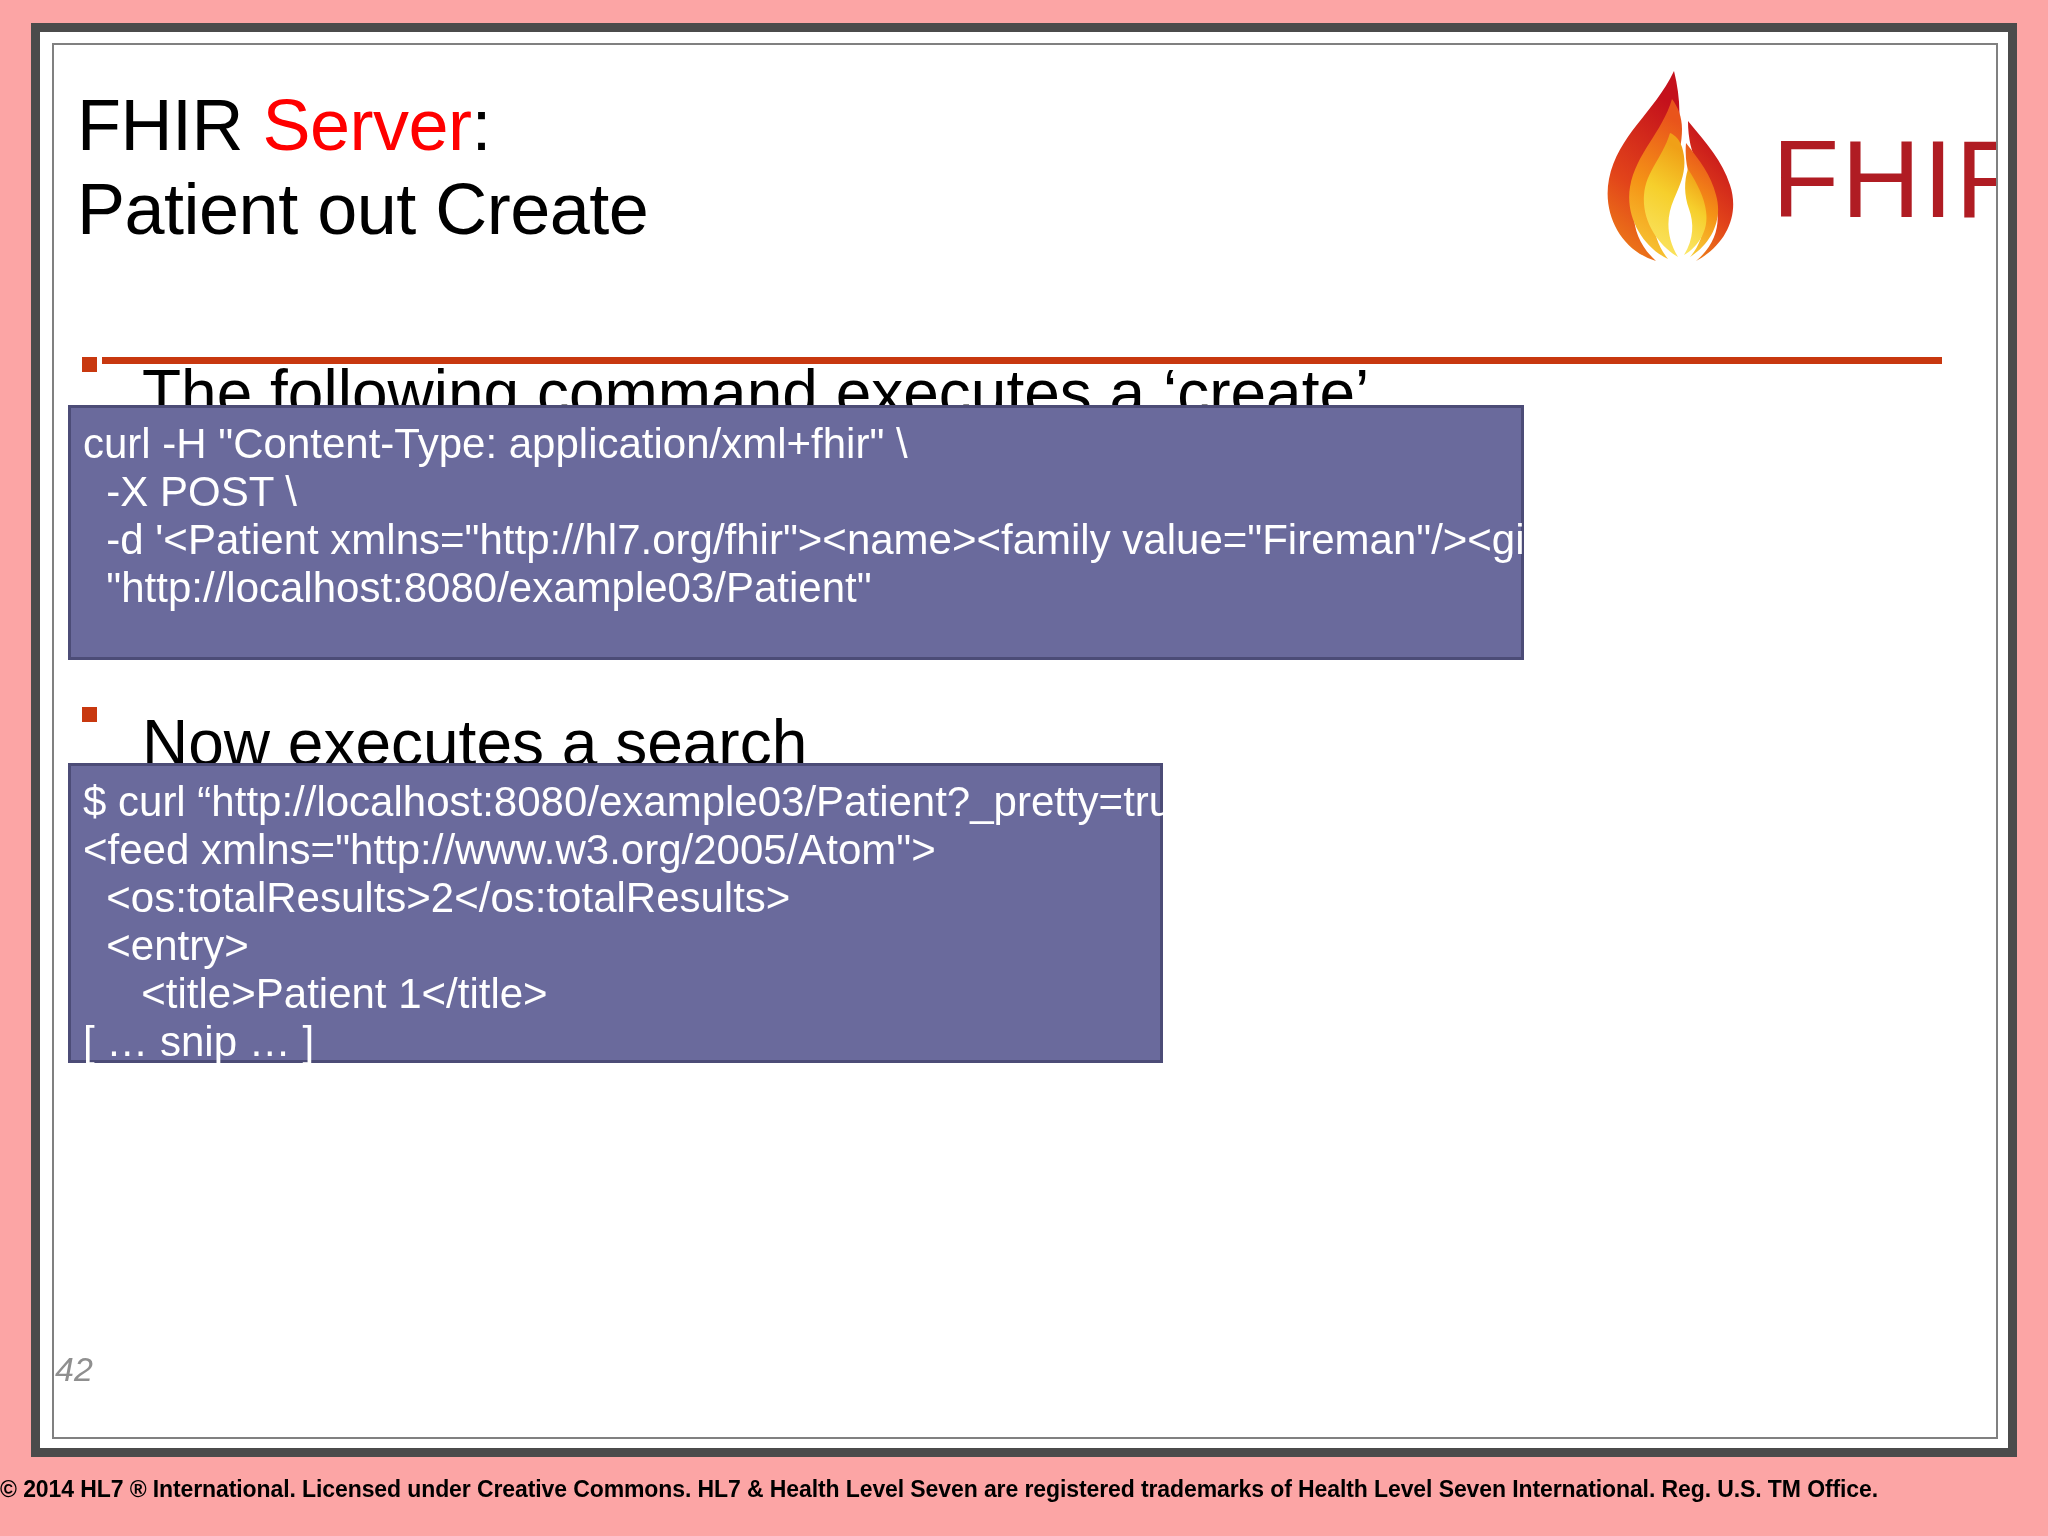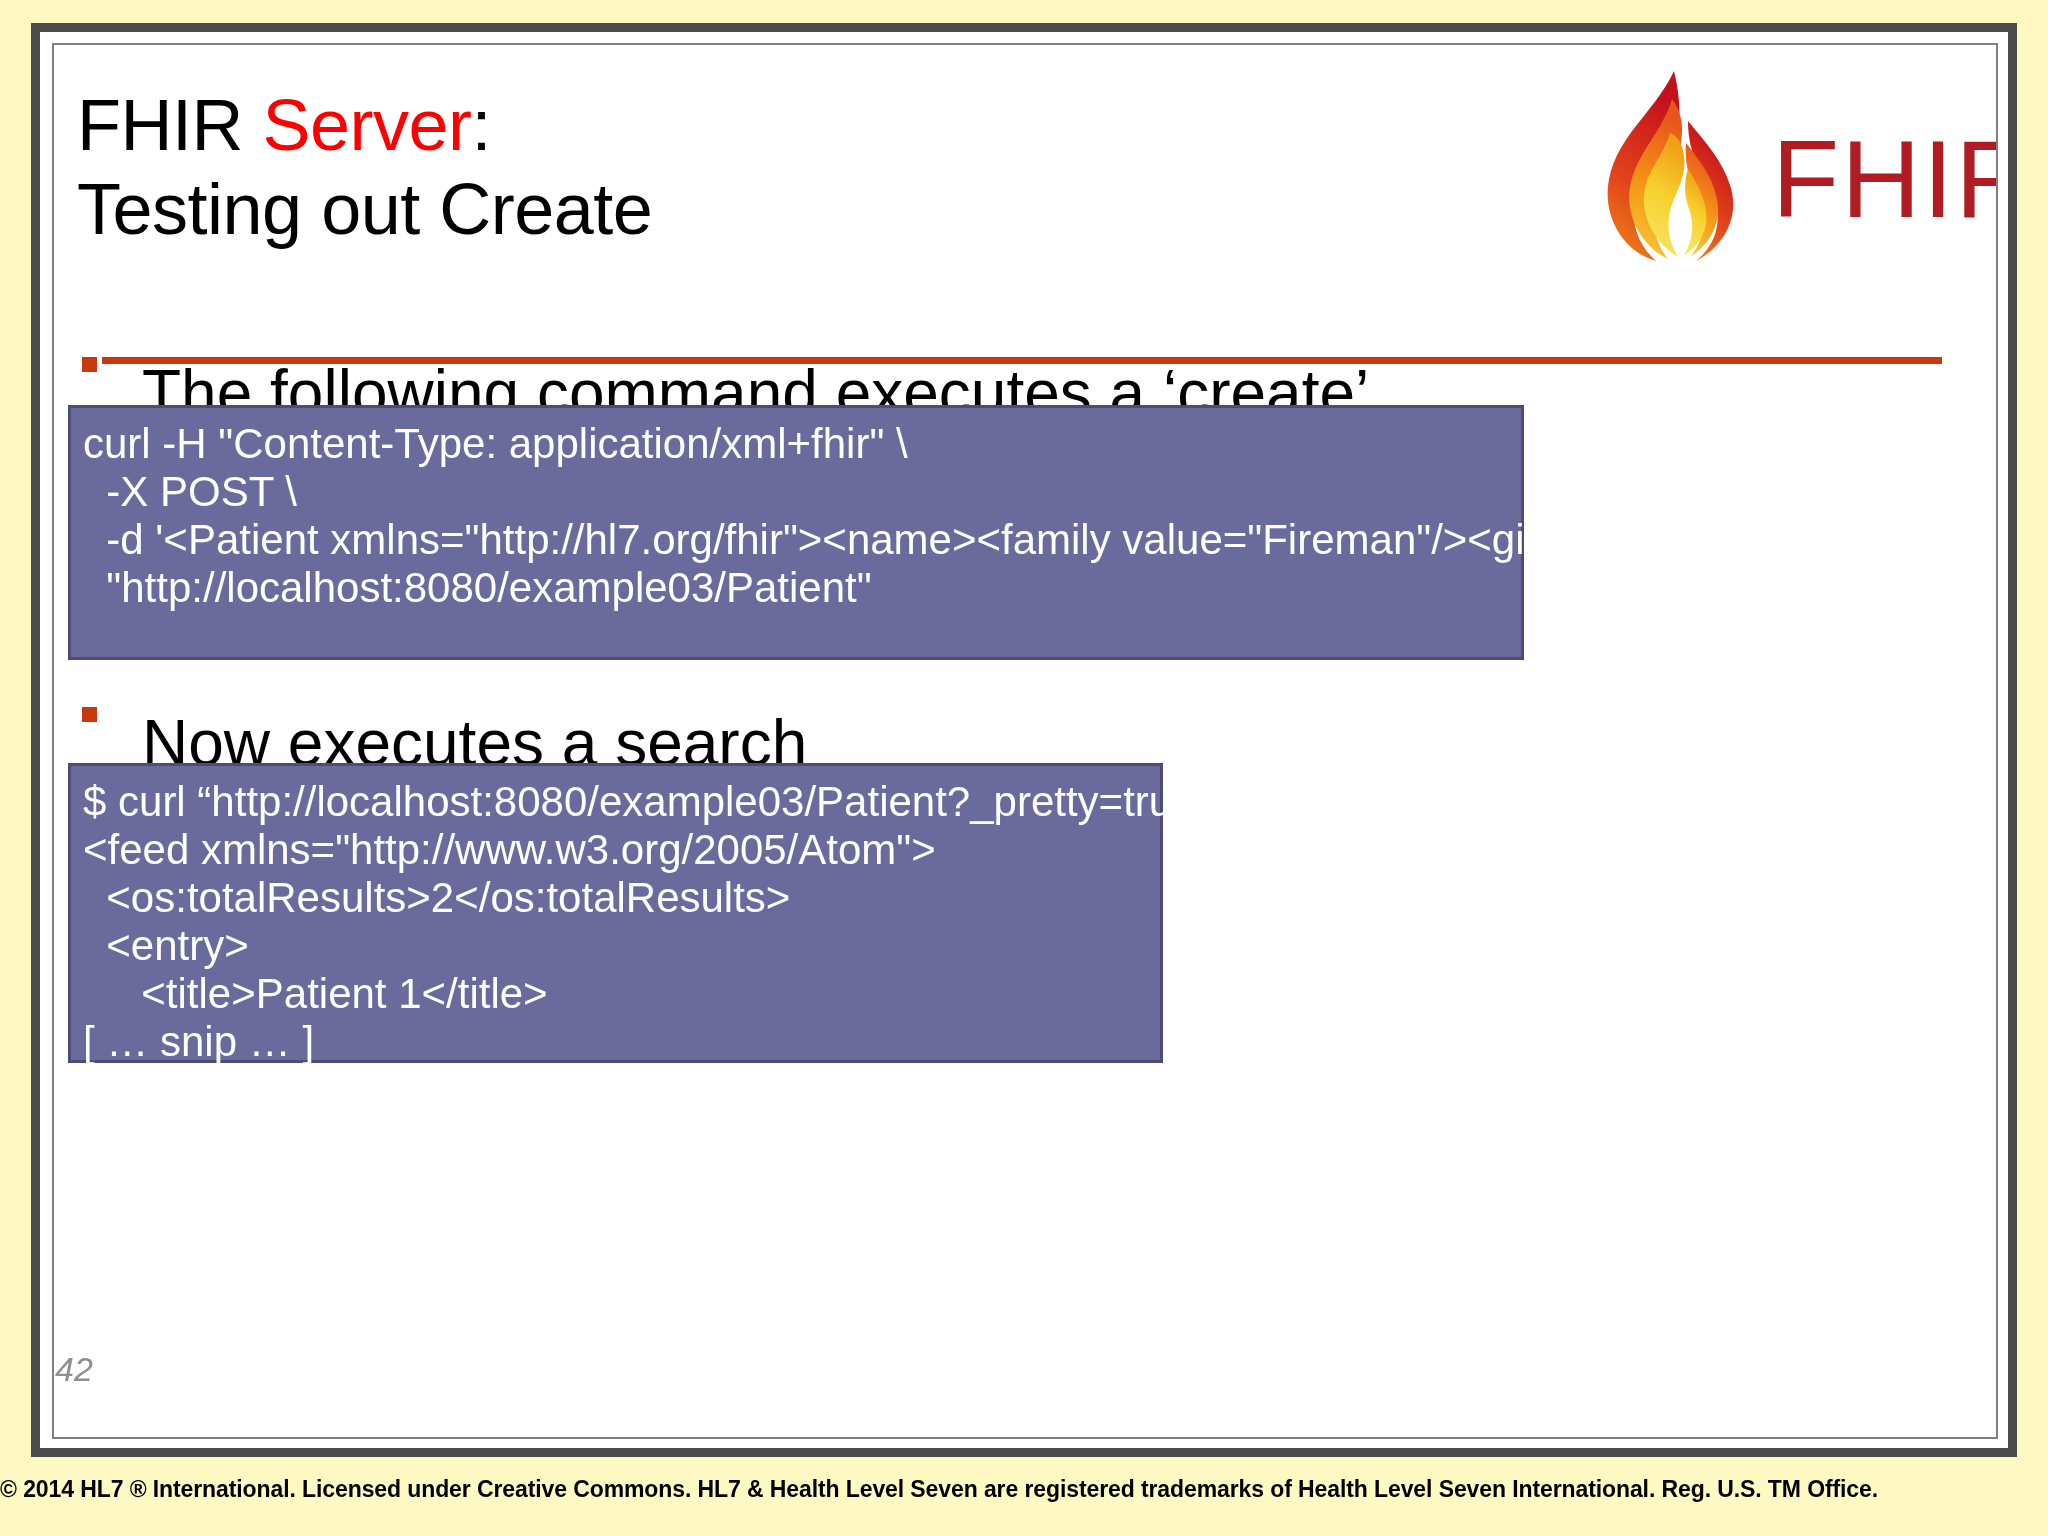--- a/index.html
+++ b/index.html
@@ -13,21 +13,21 @@
     overflow: hidden;
     font-family: "Liberation Sans", sans-serif;
   }
 
   
   #slide-root {
     position: absolute;
     left: 0; top: 0;
     width: 2048px;
     height: 1536px;
-    background: #fef9c3;
+    background: #fca5a5;
   }
 
   
   #slide-outer-border {
     position: absolute;
     left: 31px;
     top: 23px;
     width: 1986px;
     height: 1434px;
     border: 9px solid #4b4b4b;
@@ -196,21 +196,21 @@
 <body>
 
 <div id="slide-root">
 
   <div id="slide-outer-border"></div>
 
   <div id="slide-inner-border">
 
     <div id="title-block">
       <div class="title-line"><span>FHIR </span><span class="title-accent">Server</span><span>:</span></div>
-      <div class="title-line">Testing out Create</div>
+      <div class="title-line">Patient out Create</div>
     </div>
 
     <div id="fhir-logo">
       <svg id="fhir-flame" viewBox="0 0 170 200">
         <defs>
           <linearGradient id="fl-red" x1="0" y1="1" x2="0.3" y2="0">
             <stop offset="0" stop-color="#f08a18"></stop>
             <stop offset="0.45" stop-color="#e2441a"></stop>
             <stop offset="1" stop-color="#c4111c"></stop>
           </linearGradient>

